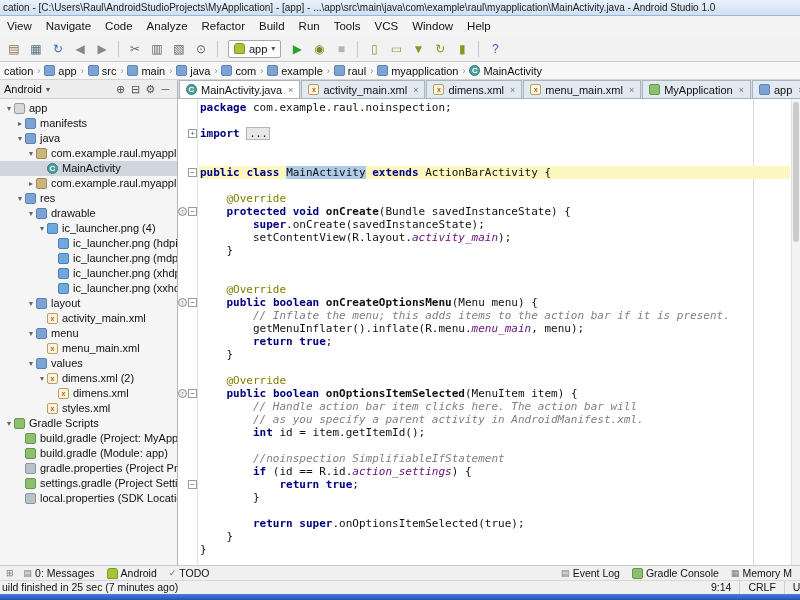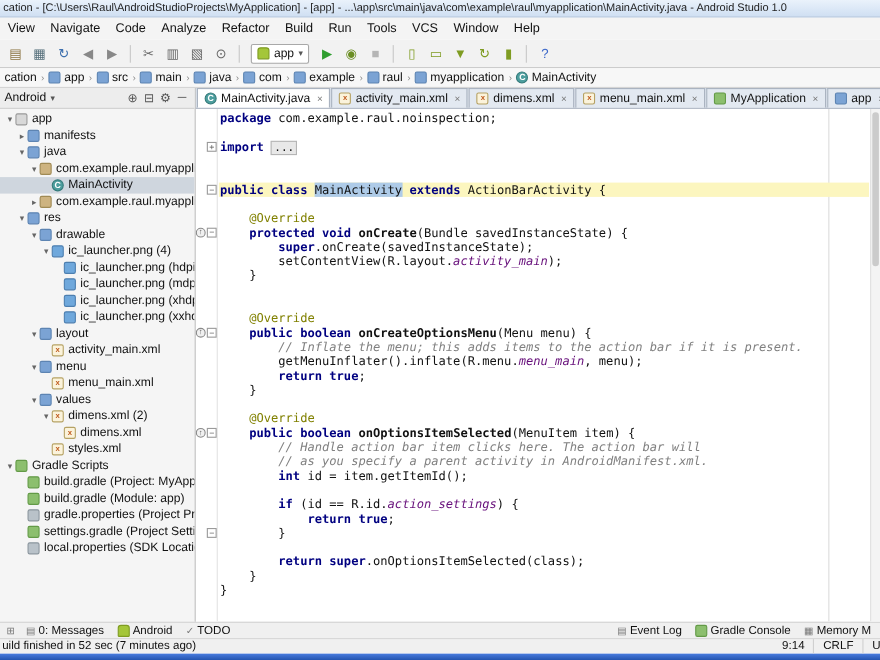--- a/index.html
+++ b/index.html
@@ -406,25 +406,26 @@
           <div class="cl"><span>        getMenuInflater().inflate(R.menu.</span><span class="fl">menu_main</span><span>, menu);</span></div>
           <div class="cl"><span>        </span><span class="kw">return</span><span> </span><span class="kw">true</span><span>;</span></div>
           <div class="cl"><span>    }</span></div>
           <div class="cl">&nbsp;</div>
           <div class="cl"><span class="an">    @Override</span></div>
           <div class="cl"><span>    </span><span class="kw">public</span><span> </span><span class="kw">boolean</span><span> </span><span class="mt">onOptionsItemSelected</span><span>(MenuItem item) {</span></div>
           <div class="cl"><span class="cm">        // Handle action bar item clicks here. The action bar will</span></div>
           <div class="cl"><span class="cm">        // as you specify a parent activity in AndroidManifest.xml.</span></div>
           <div class="cl"><span>        </span><span class="kw">int</span><span> id = item.getItemId();</span></div>
           <div class="cl">&nbsp;</div>
+          <div class="cl"><span class="cm">        //noinspection SimplifiableIfStatement</span></div>
           <div class="cl"><span>        </span><span class="kw">if</span><span> (id == R.id.</span><span class="fl">action_settings</span><span>) {</span></div>
           <div class="cl"><span>            </span><span class="kw">return</span><span> </span><span class="kw">true</span><span>;</span></div>
           <div class="cl"><span>        }</span></div>
           <div class="cl">&nbsp;</div>
-          <div class="cl"><span>        </span><span class="kw">return</span><span> </span><span class="kw">super</span><span>.onOptionsItemSelected(class);</span></div>
+          <div class="cl"><span>        </span><span class="kw">return</span><span> </span><span class="kw">super</span><span>.onOptionsItemSelected(true);</span></div>
           <div class="cl"><span>    }</span></div>
           <div class="cl"><span>}</span></div>
         </div>
       <div class="vscroll">
         <div class="vthumb"></div>
       </div>
     </div>
   </div>
 </div>
 
@@ -454,21 +455,21 @@
         <span>Gradle Console</span>
       </span>
       <span class="tw-btn">
         <span class="tw-glyph" style="color: rgb(119, 119, 119);">▦</span>
         <span>Memory M</span>
       </span>
     </span>
 </div>
 
 <div class="statusbar">
-  <span class="status-msg">uild finished in 52 sec (7 minutes ago)</span>
+  <span class="status-msg">uild finished in 25 sec (7 minutes ago)</span>
   <span class="status-right">
     <span class="st">9:14</span>
     <span class="st">CRLF</span>
     <span class="st">UTF-8</span>
   </span>
 </div>
 
 <div class="taskbar"></div>
 
 </body></html>

